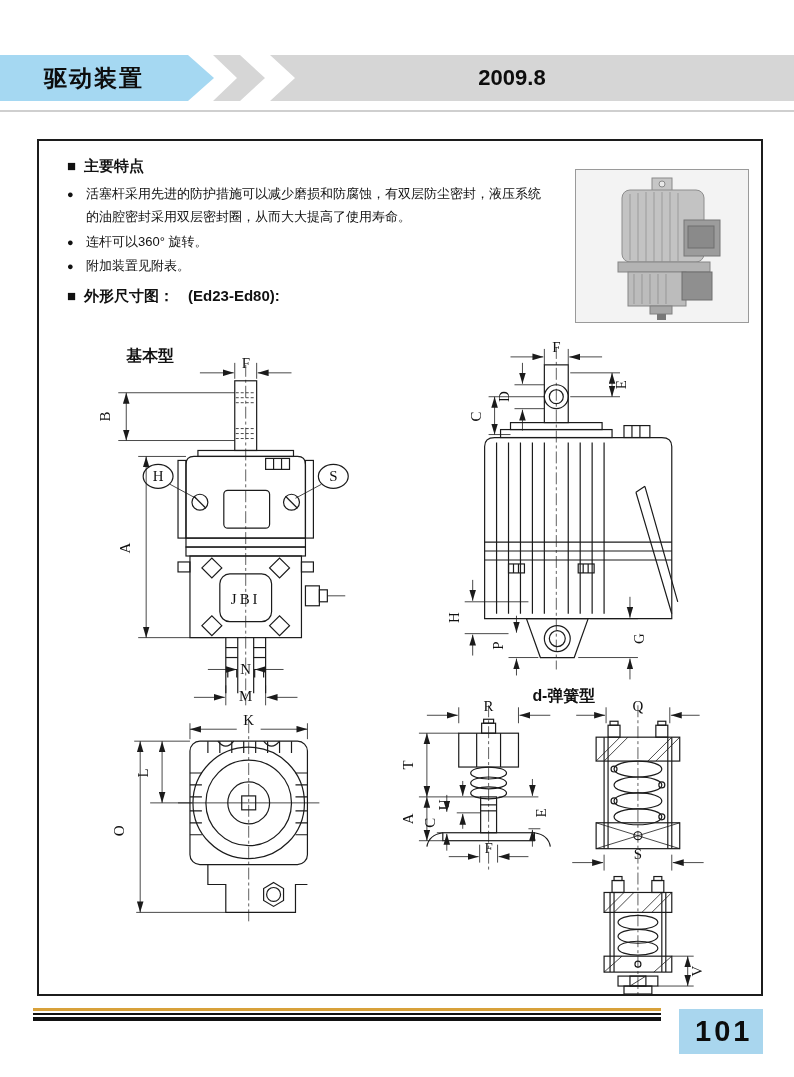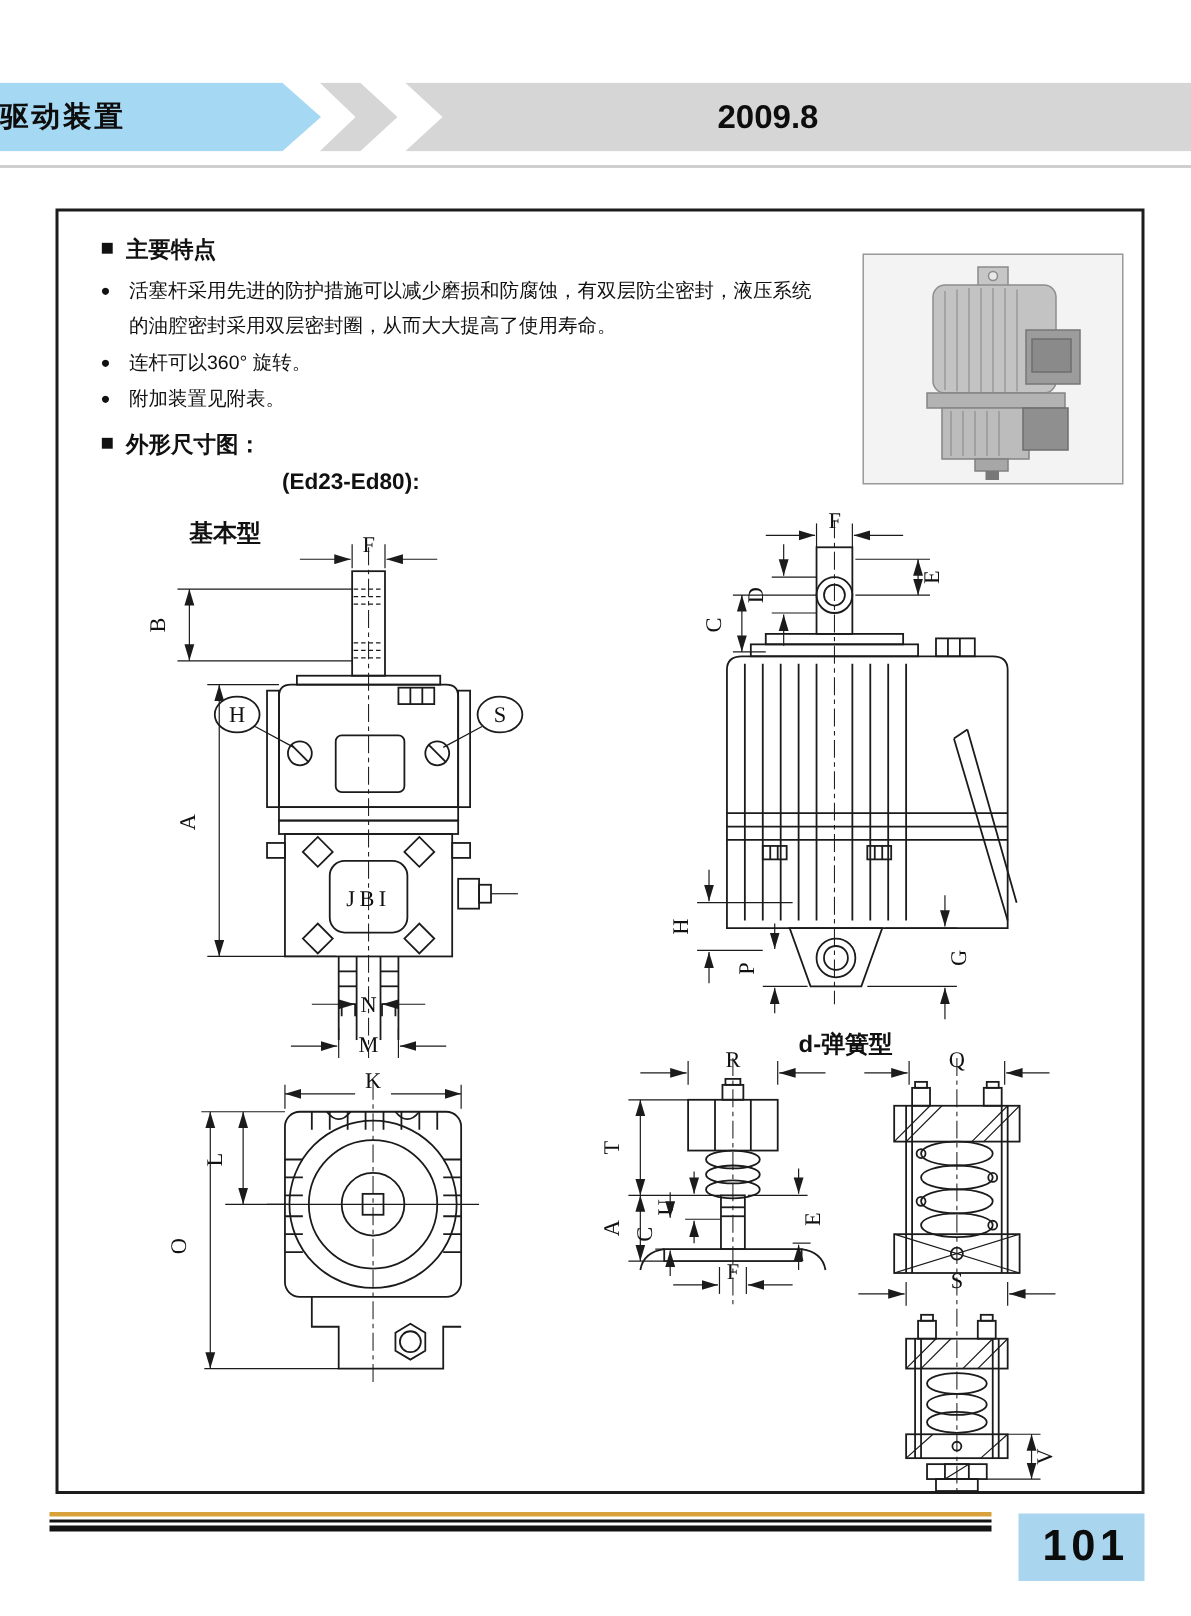--- a/index.html
+++ b/index.html
@@ -2,34 +2,34 @@
 <html><head>
 <meta charset="utf-8">
 <style>
   html,body{margin:0;padding:0;background:#ffffff;}
   .page{position:relative;width:794px;height:1077px;background:#ffffff;overflow:hidden;
         font-family:"Liberation Sans","DejaVu Sans",sans-serif;color:#111;}
   
   .hdr-blue{position:absolute;left:0;top:55px;width:214px;height:46px;background:#a5d8f2;
             clip-path:polygon(0 0,188px 0,214px 50%,188px 100%,0 100%);
             display:flex;align-items:center;}
-  .hdr-blue span{font-size:19px;font-weight:600;letter-spacing:2px;color:#0d0d0d;}
+  .hdr-blue span{padding-left:44px;font-size:23px;font-weight:600;letter-spacing:2px;color:#0d0d0d;}
   .hdr-chev{position:absolute;left:213px;top:55px;width:52px;height:46px;background:#d6d6d6;
             clip-path:polygon(0 0,27px 0,52px 50%,27px 100%,0 100%,24px 50%);}
   .hdr-gray{position:absolute;left:270px;top:55px;width:524px;height:46px;background:#d6d6d6;
             clip-path:polygon(0 0,100% 0,100% 100%,0 100%,25px 50%);
             display:flex;align-items:center;justify-content:center;}
   .hdr-gray span{padding-right:40px;font-size:22px;font-weight:600;color:#0d0d0d;}
   .hdr-rule{position:absolute;left:0;top:110px;width:794px;height:2px;background:#cfcfcf;}
   
   .cbox{position:absolute;left:37px;top:139px;width:726px;height:857px;border:2px solid #1c1c1c;
         box-sizing:border-box;background:#fff;}
   .feat-h{position:absolute;left:28px;top:16px;font-size:15px;font-weight:bold;display:flex;gap:8px;}
   .dim-h{position:absolute;left:28px;top:146px;font-size:15px;font-weight:bold;display:flex;gap:8px;}
-  .dim-h .rng{margin-left:6px;margin-top:26px;}
+  .dim-h .rng{margin-left:6px;}
   .bullets{position:absolute;left:28px;top:42px;width:486px;}
   .bullet{display:flex;font-size:13px;line-height:1.75;margin-bottom:2px;}
   .bullet .bm{width:19px;flex:none;font-size:11px;padding-top:2px;}
   .photo{position:absolute;left:536px;top:28px;width:172px;height:152px;border:1px solid #9a9a9a;
          background:#f3f3f3;}
   .drawings{position:absolute;left:0;top:194px;width:726px;height:661px;}
   
   .stripe{position:absolute;left:33px;width:628px;}
   .s-gold{top:1008px;height:3px;background:#d8a13a;}
   .s-b1{top:1013px;height:2px;background:#121212;}

